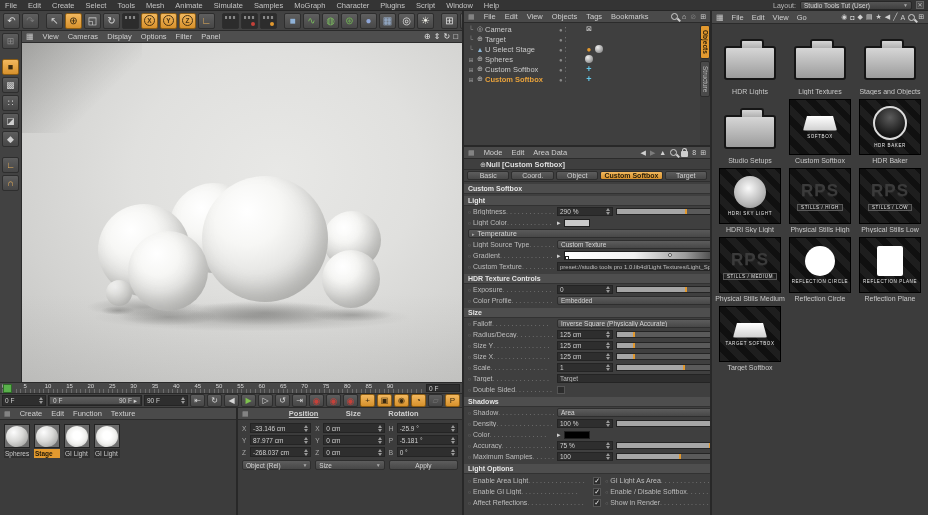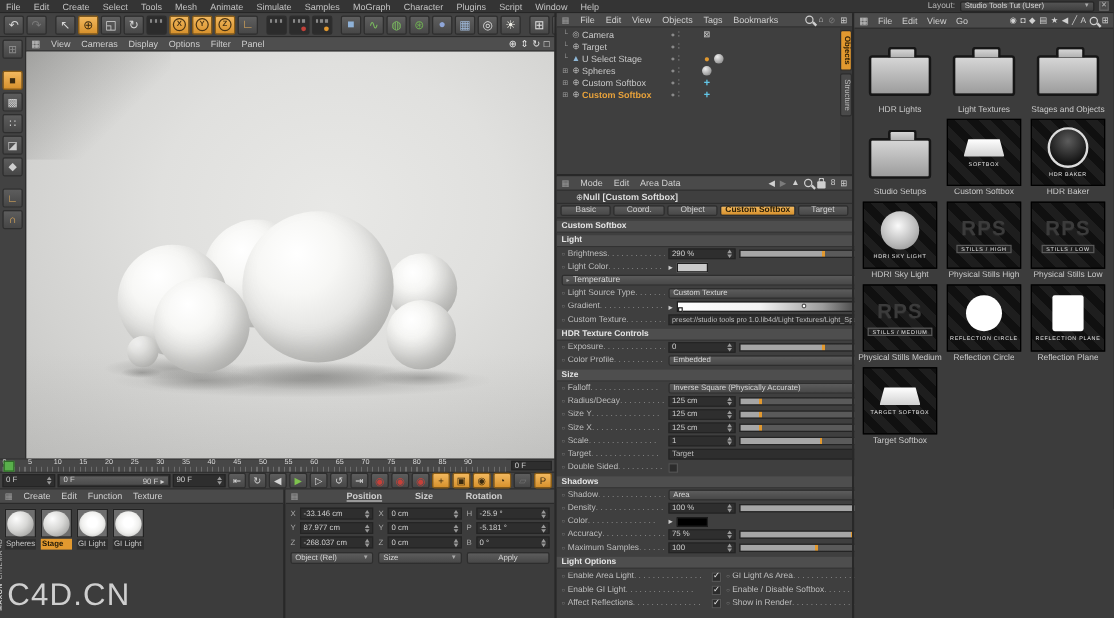--- a/index.html
+++ b/index.html
@@ -593,27 +593,20 @@
           </div>
           <div class="cselect">
             <span>Size</span>
               <span class="carat">▼</span>
           </div>
           <div class="capply">
             <span>Apply</span>
           </div>
         </div>
       </div>
-      <div id="watermark">
-        <div id="wm-vert">
-          <span class="b">MAXON</span>
-          <span>CINEMA 4D</span>
-        </div>
-        <div id="wm-main">C4D.CN</div>
-      </div>
     </div>
   </div>
 
   <div class="vdivider" style="left:462px"></div>
 
   <div id="mid-col">
     <div id="object-manager">
       <div class="panel-head">
         <span class="grid-ic">▦</span>
         <span style="display:flex;gap:9px" id="om-menu">

